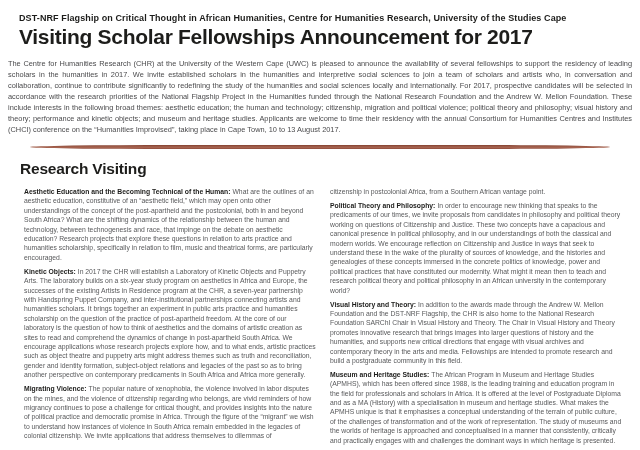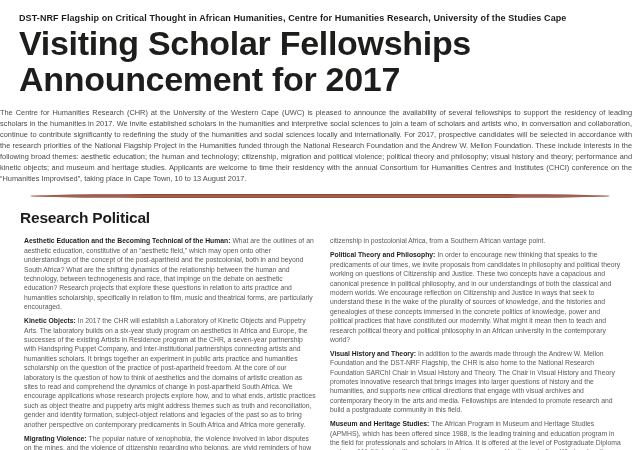--- a/index.html
+++ b/index.html
@@ -12,25 +12,25 @@
     -webkit-font-smoothing:antialiased;
   }
   .page{position:relative;width:640px;height:450px;background:#fff;}
   .kicker{
     margin:13px 19px 0 19px;
     font-size:9px;font-weight:700;color:#1d1d1b;
     letter-spacing:0.1px;
   }
   .title{
     margin:3px 19px 0 19px;
-    font-size:34px;font-weight:700;color:#1d1d1b;
+    font-size:21px;font-weight:700;color:#1d1d1b;
     letter-spacing:-0.3px;line-height:1.05;
   }
   .intro{
-    margin:10px 8px 0 0;
+    margin:10px 8px 0 8px;
     font-size:7.4px;line-height:11px;color:#4a4a4c;
     text-align:justify;
   }
   .divider{
     margin:10px 0 0 30px;
     width:580px;height:4px;
     border-radius:50% / 100%;
     background:linear-gradient(to bottom,#83402f 0%,#a96753 55%,#8f4a3a 100%);
   }
   .section-heading{
@@ -58,21 +58,21 @@
 <div class="page">
 
   <div class="kicker">DST-NRF Flagship on Critical Thought in African Humanities, Centre for Humanities Research, University of the Studies Cape</div>
 
   <h1 class="title">Visiting Scholar Fellowships Announcement for 2017</h1>
 
   <p class="intro">The Centre for Humanities Research (CHR) at the University of the Western Cape (UWC) is pleased to announce the availability of several fellowships to support the residency of leading scholars in the humanities in 2017. We invite established scholars in the humanities and interpretive social sciences to join a team of scholars and artists who, in conversation and collaboration, continue to contribute significantly to redefining the study of the humanities and social sciences locally and internationally. For 2017, prospective candidates will be selected in accordance with the research priorities of the National Flagship Project in the Humanities funded through the National Research Foundation and the Andrew W. Mellon Foundation. These include interests in the following broad themes: aesthetic education; the human and technology; citizenship, migration and political violence; political theory and philosophy; visual history and theory; performance and kinetic objects; and museum and heritage studies. Applicants are welcome to time their residency with the annual Consortium for Humanities Centres and Institutes (CHCI) conference on the “Humanities Improvised”, taking place in Cape Town, 10 to 13 August 2017.</p>
 
   <div class="divider"></div>
 
-  <h2 class="section-heading">Research Political</h2>
+  <h2 class="section-heading">Research Visiting</h2>
 
   <div class="columns">
 
     <div class="col">
       <p>
         <b class="lead">Aesthetic Education and the Becoming Technical of the Human:</b><span>What are the outlines of an aesthetic education, constitutive of an “aesthetic field,” which may open onto other understandings of the concept of the post-apartheid and the postcolonial, both in and beyond South Africa? What are the shifting dynamics of the relationship between the human and technology, between technogenesis and race, that impinge on the debate on aesthetic education? Research projects that explore these questions in relation to arts practice and humanities scholarship, specifically in relation to film, music and theatrical forms, are particularly encouraged.</span>
       </p>
       <p>
         <b class="lead">Kinetic Objects:</b><span>In 2017 the CHR will establish a Laboratory of Kinetic Objects and Puppetry Arts. The laboratory builds on a six-year study program on aesthetics in Africa and Europe, the successes of the existing Artists in Residence program at the CHR, a seven-year partnership with Handspring Puppet Company, and inter-institutional partnerships connecting artists and humanities scholars. It brings together an experiment in public arts practice and humanities scholarship on the question of the practice of post-apartheid freedom. At the core of our laboratory is the question of how to think of aesthetics and the domains of artistic creation as sites to read and comprehend the dynamics of change in post-apartheid South Africa. We encourage applications whose research projects explore how, and to what ends, artistic practices such as object theatre and puppetry arts might address themes such as truth and reconciliation, gender and identity formation, subject-object relations and legacies of the past so as to bring another perspective on contemporary predicaments in South Africa and Africa more generally.</span>
       </p>

